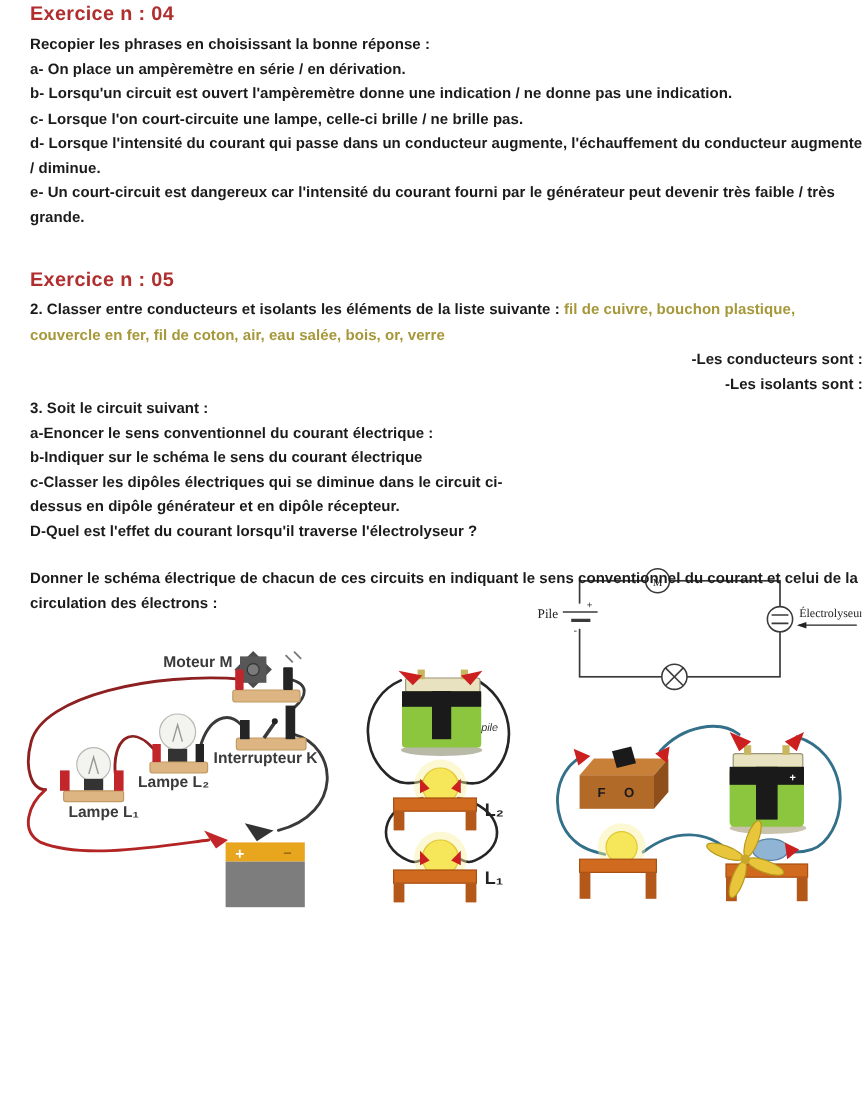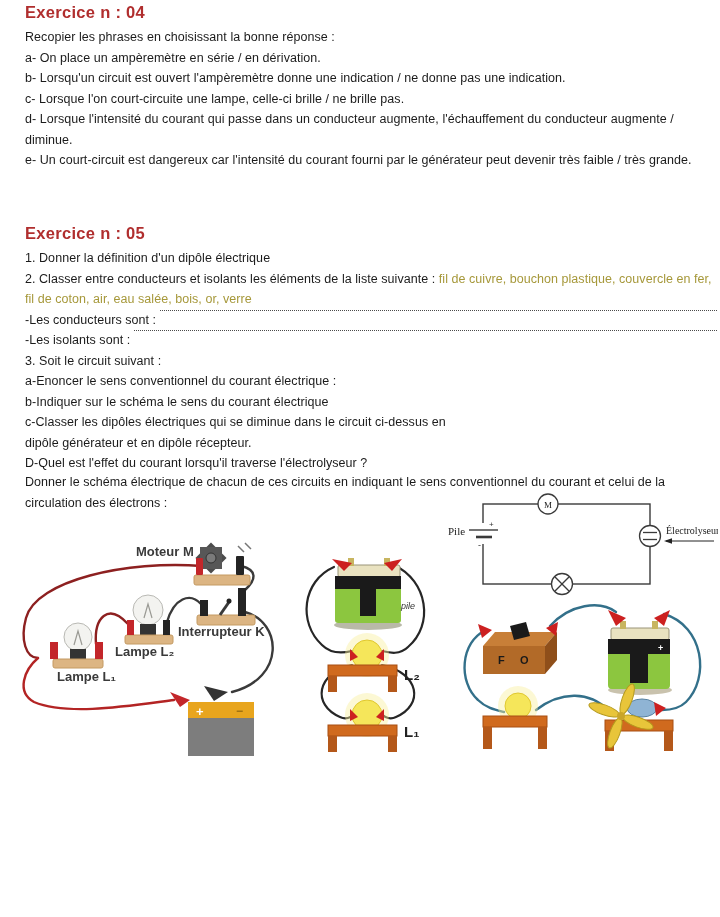--- a/index.html
+++ b/index.html
@@ -6,25 +6,25 @@
   .page {
     position:relative; width:720px; height:762px; background:#ffffff;
     font-family:"Liberation Sans",sans-serif; overflow:hidden;
   }
   .ex { position:absolute; left:25px; width:694px; }
   .extitle {
     font-size:16.5px; font-weight:bold; color:#b02e2e;
     margin:0 0 5px 0; letter-spacing:.3px;
   }
   .t {
-    font-size:12.5px; font-weight:normal; color:#1b1b1b;
+    font-size:12.5px; font-weight:bold; color:#1b1b1b;
     line-height:20.5px; letter-spacing:.05px;
   }
   .olive { color:#a6983a; }
-  .leader-row { display:flex; align-items:flex-start; height:20.5px; }
+  .leader-row { display:flex; align-items:flex-end; height:20.5px;flex-direction:column; }
   .leader { flex:1; border-bottom:1.5px dotted #4a4a4a; margin:0 2px 4px 4px; }
   .q3row { position:relative; }
   .q3col { width:432px; }
   .schematic { position:absolute; left:415px; top:118px; }
   .photo-svg { position:absolute; }
   svg text { font-family:"Liberation Sans",sans-serif; }
   .serif { font-family:"Liberation Serif",serif; }
   .footline {
     position:absolute; left:0; right:0; top:906px; height:11px;
     border-top:2.5px solid #69a4d8; background:#e9f2fb;
@@ -40,21 +40,20 @@
     <div class="t">Recopier les phrases en choisissant la bonne réponse :</div>
     <div class="t">a- On place un ampèremètre en série / en dérivation.</div>
     <div class="t">b- Lorsqu'un circuit est ouvert l'ampèremètre donne une indication / ne donne pas une indication.</div>
     <div class="t">c- Lorsque l'on court-circuite une lampe, celle-ci brille / ne brille pas.</div>
     <div class="t">d- Lorsque l'intensité du courant qui passe dans un conducteur augmente, l'échauffement du conducteur augmente / diminue.</div>
     <div class="t">e- Un court-circuit est dangereux car l'intensité du courant fourni par le générateur peut devenir très faible / très grande.</div>
   </section>
 
   <section class="ex" style="top:224px;">
     <h2 class="extitle">Exercice n : 05</h2>
-    <div class="t">1. Donner la définition d'un dipôle électrique</div>
     <div class="t"><span>2. Classer entre conducteurs et isolants les éléments de la liste suivante : </span><span class="olive">fil de cuivre, bouchon plastique, couvercle en fer, fil de coton, air, eau salée, bois, or, verre</span></div>
     <div class="t leader-row">
       <span>-Les conducteurs sont :</span>
       <span class="leader"></span>
     </div>
     <div class="t leader-row">
       <span>-Les isolants sont :</span>
       <span class="leader"></span>
     </div>
     <div class="t">3. Soit le circuit suivant :</div>

